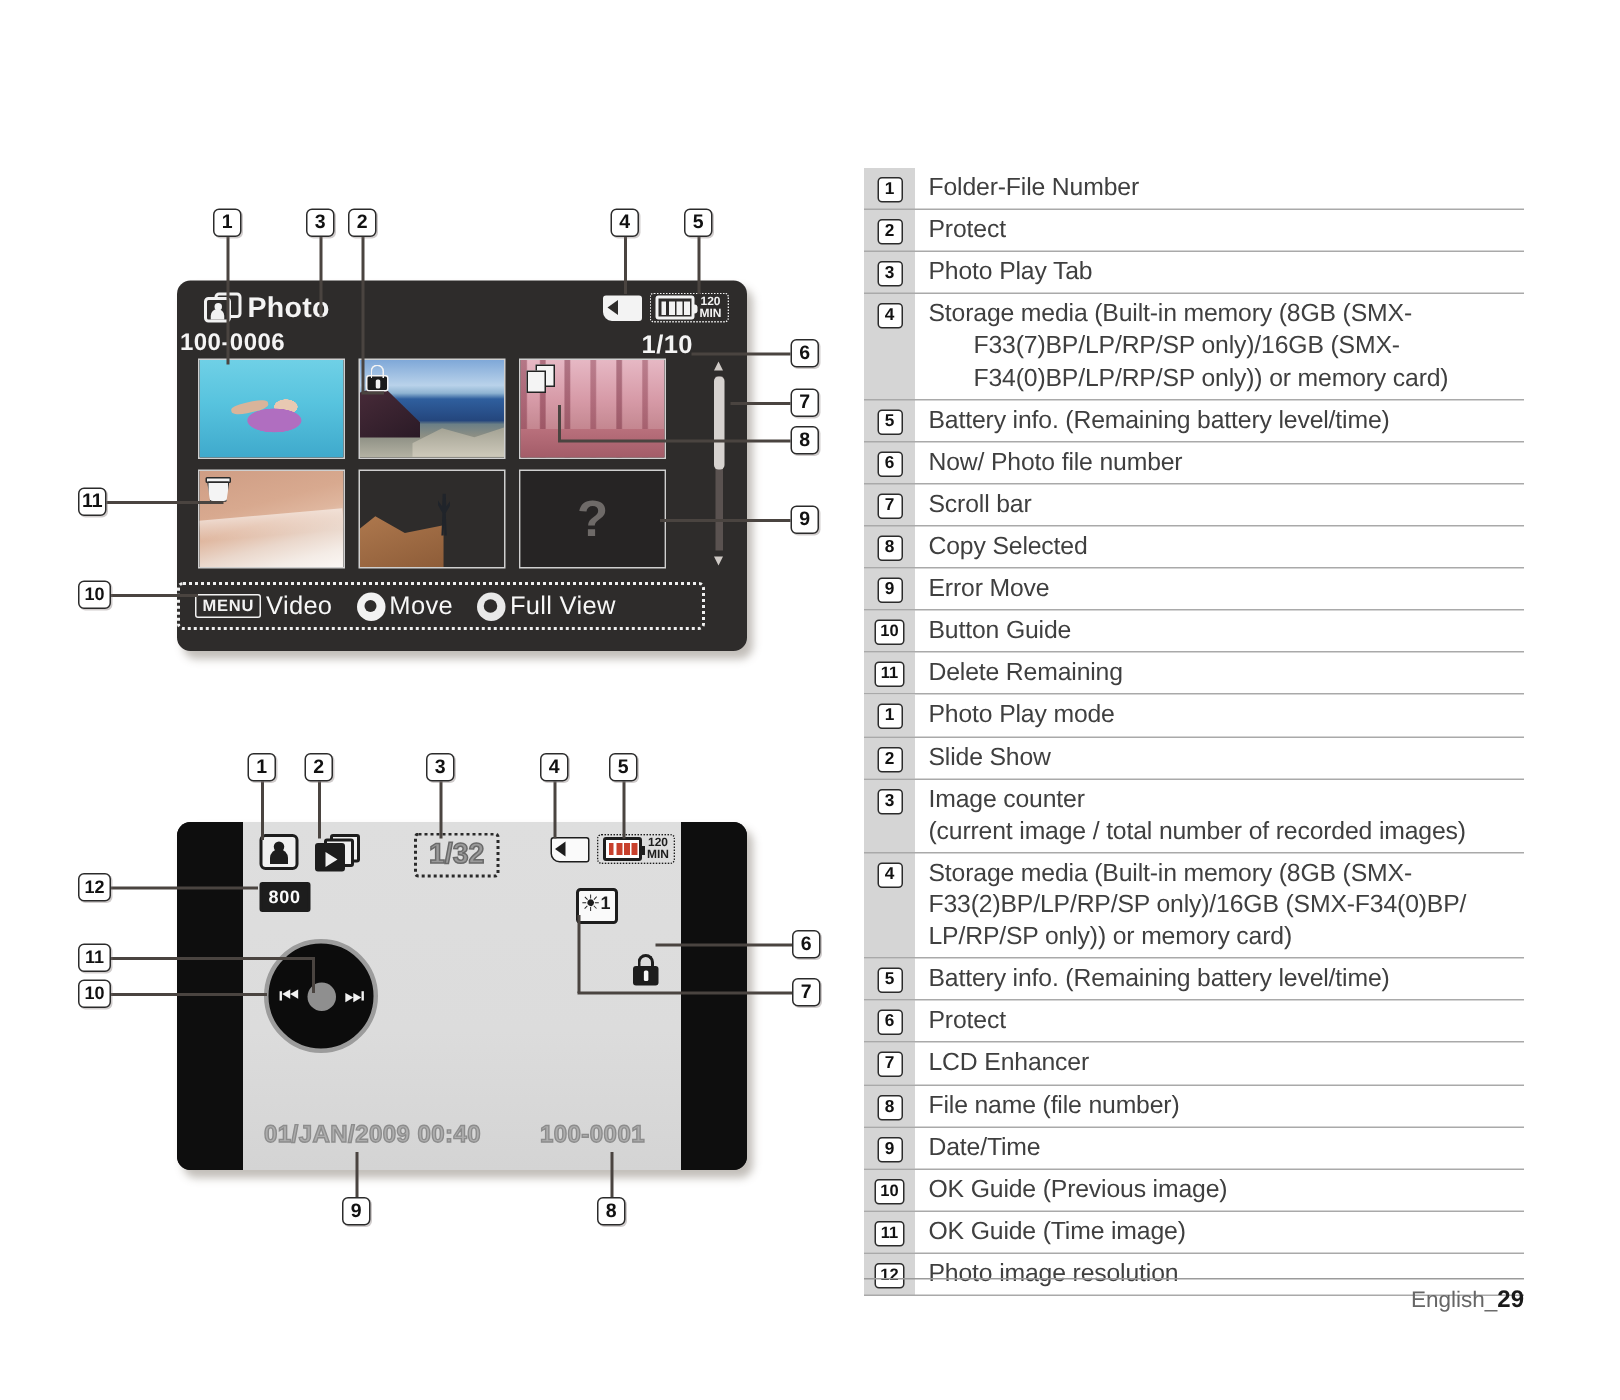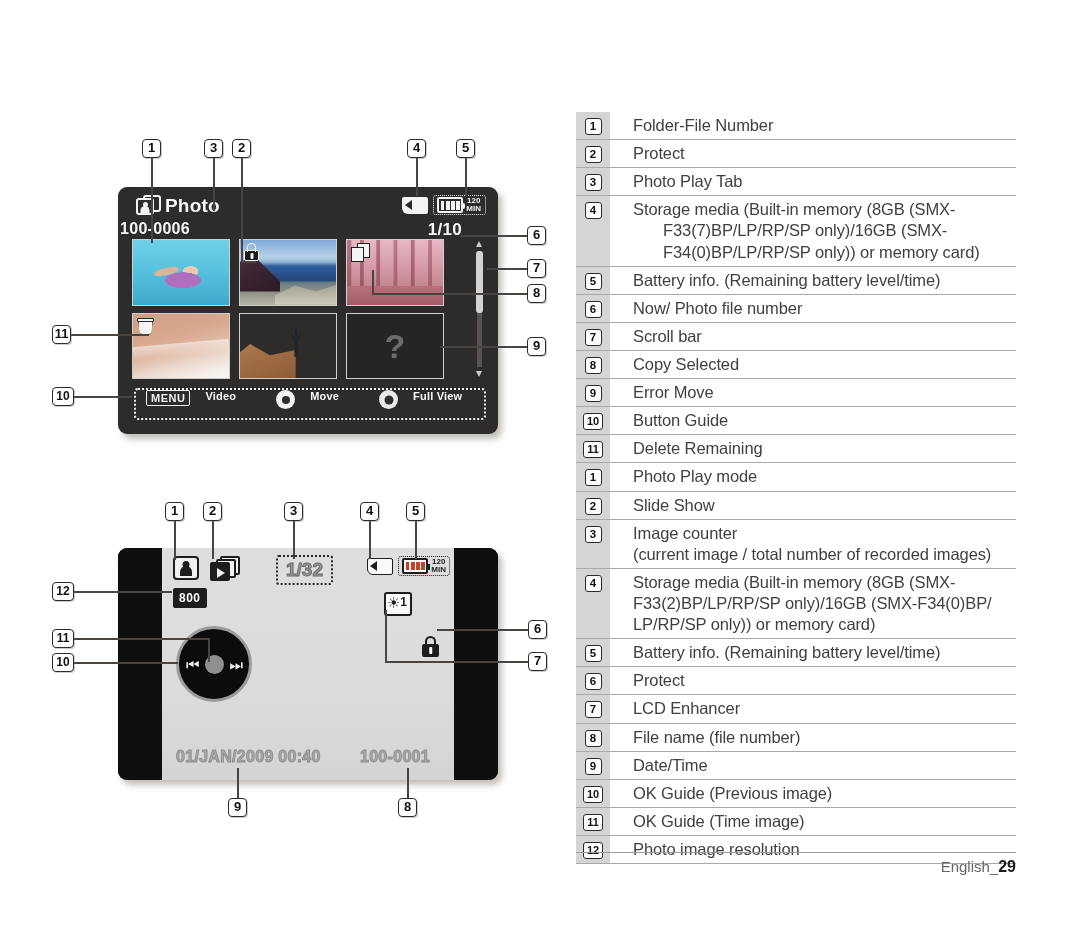--- a/index.html
+++ b/index.html
@@ -272,33 +272,33 @@
     background: #d6d2cf; border-radius: 3px;
   }
   .scrollbar .up, .scrollbar .dn {
     position: absolute; left: 1px; width: 0; height: 0;
     border-left: 3.5px solid transparent; border-right: 3.5px solid transparent;
   }
   .scrollbar .up { top: 0; border-bottom: 6px solid #cfcac6; }
   .scrollbar .dn { bottom: 0; border-top: 6px solid #cfcac6; }
 
   .btn-guide {
-    position: absolute; left: 16px; bottom: 14px;
+    position: absolute; left: 0; bottom: 14px;
     width: 352px; height: 32px;
     border: 2px dotted #efefef; border-radius: 4px;
-    display: flex; align-items: flex-start; gap: 15px;
+    display: flex; align-items: center; gap: 3px;
     padding: 0 10px;
   }
   .menu-chip {
     border: 1.6px solid #f2f2f2; border-radius: 2px;
     color: #f2f2f2; font-size: 11px; font-weight: bold;
     padding: 1px 4px; letter-spacing: .5px;
   }
   .guide-text {
-    color: #f7f7f7; font-size: 11px; font-weight: bold; letter-spacing: .2px;
+    color: #f7f7f7; font-size: 17px; font-weight: normal; letter-spacing: .2px;
   }
   .dpad {
     width: 19px; height: 19px; border-radius: 50%;
     background: #f2f2f2; position: relative; flex: none;
   }
   .dpad:before {
     content:""; position:absolute; left:50%; top:50%;
     transform: translate(-50%,-50%);
     width: 8px; height: 8px; border-radius: 50%; background:#2e2c2b;
   }
@@ -477,21 +477,21 @@
     padding: 4px 0 4px 0;
   }
   .numbox {
     display: inline-block; width: 17px; height: 17px;
     border: 1.5px solid #2b2b2b; border-radius: 3px; background: #fff;
     font-size: 11.5px; font-weight: bold; line-height: 14px;
     color: #111; text-align: center;
   }
   .numbox.w { width: 20px; font-size: 11px; }
   .tbl td.lbl {
-    font-size: 16.5px; color: #3f3f3f; padding-left: 23px;
+    font-size: 16.5px; color: #3f3f3f; padding-left: 9px;
     line-height: 1.28; letter-spacing: -.1px;
   }
   .ind { display: block; padding-left: 30px; }
   .sec2 { margin-top: 22px; }
 
   .footer {
     position: absolute; left: 576px; top: 852px; width: 440px;
     border-top: 1.4px solid #9b9b9b; padding-top: 5px;
     text-align: right;
     font-size: 15px; color: #666;

